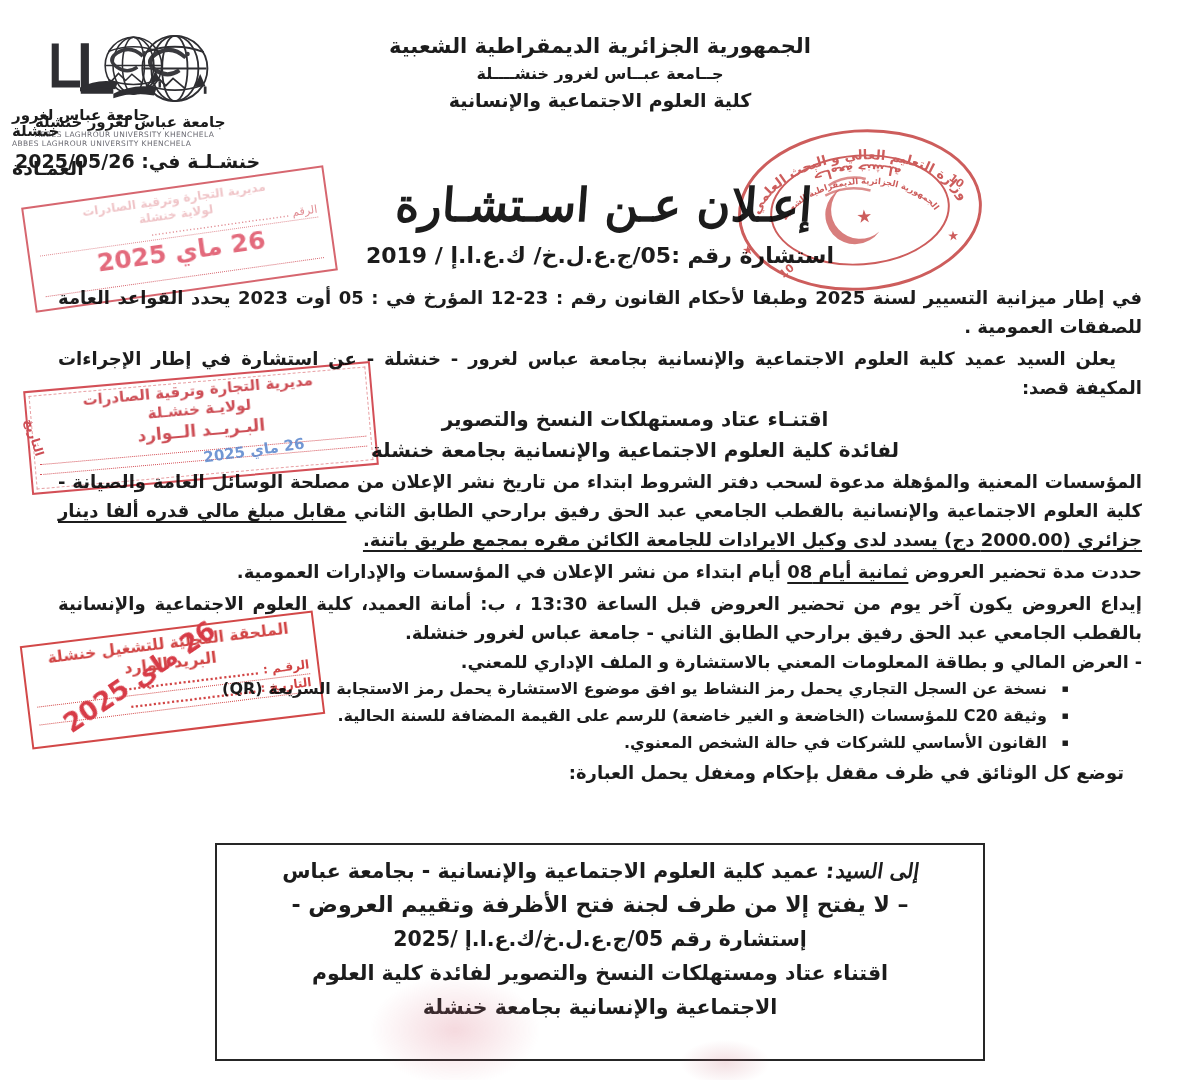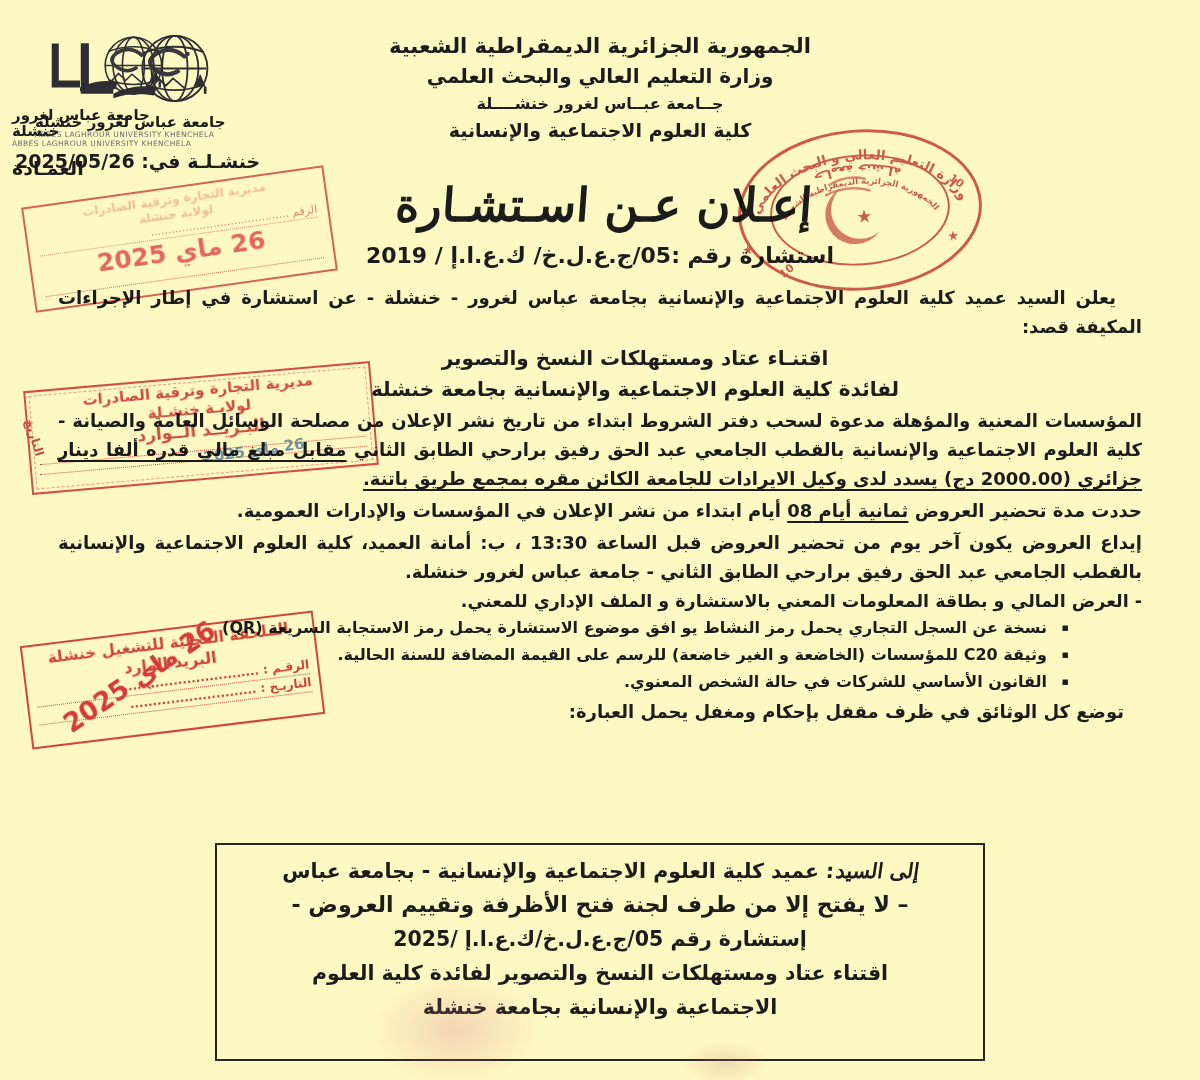--- a/index.html
+++ b/index.html
@@ -1,18 +1,18 @@
 <!DOCTYPE html>
 <html lang="ar" dir="rtl"><head>
 <meta charset="utf-8">
 <style>
   html,body{margin:0;padding:0;background:#e8e8e6;}
   .page{
     position:relative;width:1200px;height:1080px;margin:0 auto;
-    background:#fef9c3;overflow:hidden;
+    background:#ffffff;overflow:hidden;
     font-family:"DejaVu Sans",sans-serif;color:#1c1c1c;direction:rtl;
   }
   
   .gov-header{position:absolute;top:34px;right:300px;width:600px;text-align:center;font-weight:700;}
   .gov-header .l1{font-size:21px;margin-bottom:6px;}
   .gov-header .l2{font-size:20px;margin-bottom:6px;}
   .gov-header .l3{font-size:16px;margin-bottom:6px;}
   .gov-header .l4{font-size:19px;}
   .logo-block{position:absolute;width:220px;text-align:left;}
   .logo-left{top:32px;right:945px;left:auto;}
@@ -84,21 +84,20 @@
   .pink-blob2{position:absolute;top:1040px;right:430px;width:90px;height:45px;pointer-events:none;
      background:radial-gradient(closest-side,rgba(200,110,125,.22),rgba(200,110,125,0));}
 </style>
 </head>
 <body>
 
 <div class="page">
 
   <div class="gov-header">
     <div class="l1">الجمهورية الجزائرية الديمقراطية الشعبية</div>
-    <div class="l2">وزارة التعليم العالي والبحث العلمي</div>
     <div class="l3">جــامعة عبــاس لغرور خنشــــلة</div>
     <div class="l4">كلية العلوم الاجتماعية والإنسانية</div>
   </div>
 
   <div class="logo-block logo-left">
     <svg class="logo-svg" viewBox="0 0 210 90">
       <g fill="none" stroke="#2e2e32" stroke-width="2">
         <circle cx="138" cy="40" r="36"></circle>
         <ellipse cx="138" cy="40" rx="14" ry="36"></ellipse>
         <ellipse cx="138" cy="40" rx="26" ry="36"></ellipse>
@@ -140,20 +139,21 @@
     <div class="logo-cap-en">ABBES LAGHROUR UNIVERSITY KHENCHELA</div>
     <div class="deanship">العمـادة</div>
   </div>
 
   <div class="date-line">خنشـلـة في: 2025/05/26</div>
 
   <div class="doc-title">إعـلان عـن اسـتشـارة</div>
   <div class="ref-line">استشارة رقم :05/ج.ع.ل.خ/ ك.ع.ا.إ / 2019</div>
 
   <div class="body-text">
+    <p>في إطار ميزانية التسيير لسنة 2025 وطبقا لأحكام القانون رقم : 23-12 المؤرخ في : 05 أوت 2023 يحدد القواعد العامة للصفقات العمومية .</p>
     <p class="indent">يعلن السيد عميد كلية العلوم الاجتماعية والإنسانية بجامعة عباس لغرور - خنشلة - عن استشارة في إطار الإجراءات المكيفة قصد:</p>
     <p class="subject">اقتنـاء عتاد ومستهلكات النسخ والتصوير</p>
     <p class="subject">لفائدة كلية العلوم الاجتماعية والإنسانية بجامعة خنشلة</p>
     <p><span>المؤسسات المعنية والمؤهلة مدعوة لسحب دفتر الشروط ابتداء من تاريخ نشر الإعلان من مصلحة الوسائل العامة والصيانة - كلية العلوم الاجتماعية والإنسانية بالقطب الجامعي عبد الحق رفيق برارحي الطابق الثاني </span><span class="u">مقابل مبلغ مالي قدره ألفا دينار جزائري (2000.00 دج) يسدد لدى وكيل الايرادات للجامعة الكائن مقره بمجمع طريق باتنة.</span></p>
     <p><span>حددت مدة تحضير العروض </span><span class="u">ثمانية أيام 08</span><span> أيام ابتداء من نشر الإعلان في المؤسسات والإدارات العمومية.</span></p>
     <p>إيداع العروض يكون آخر يوم من تحضير العروض قبل الساعة 13:30 ، ب: أمانة العميد، كلية العلوم الاجتماعية والإنسانية بالقطب الجامعي عبد الحق رفيق برارحي الطابق الثاني - جامعة عباس لغرور خنشلة.</p>
     <p class="dash-item">- العرض المالي و بطاقة المعلومات المعني بالاستشارة و الملف الإداري للمعني.</p>
     <ul class="req">
       <li>نسخة عن السجل التجاري يحمل رمز النشاط يو افق موضوع الاستشارة يحمل رمز الاستجابة السريعة (QR)</li>
       <li>وثيقة C20 للمؤسسات (الخاضعة و الغير خاضعة) للرسم على القيمة المضافة للسنة الحالية.</li>

